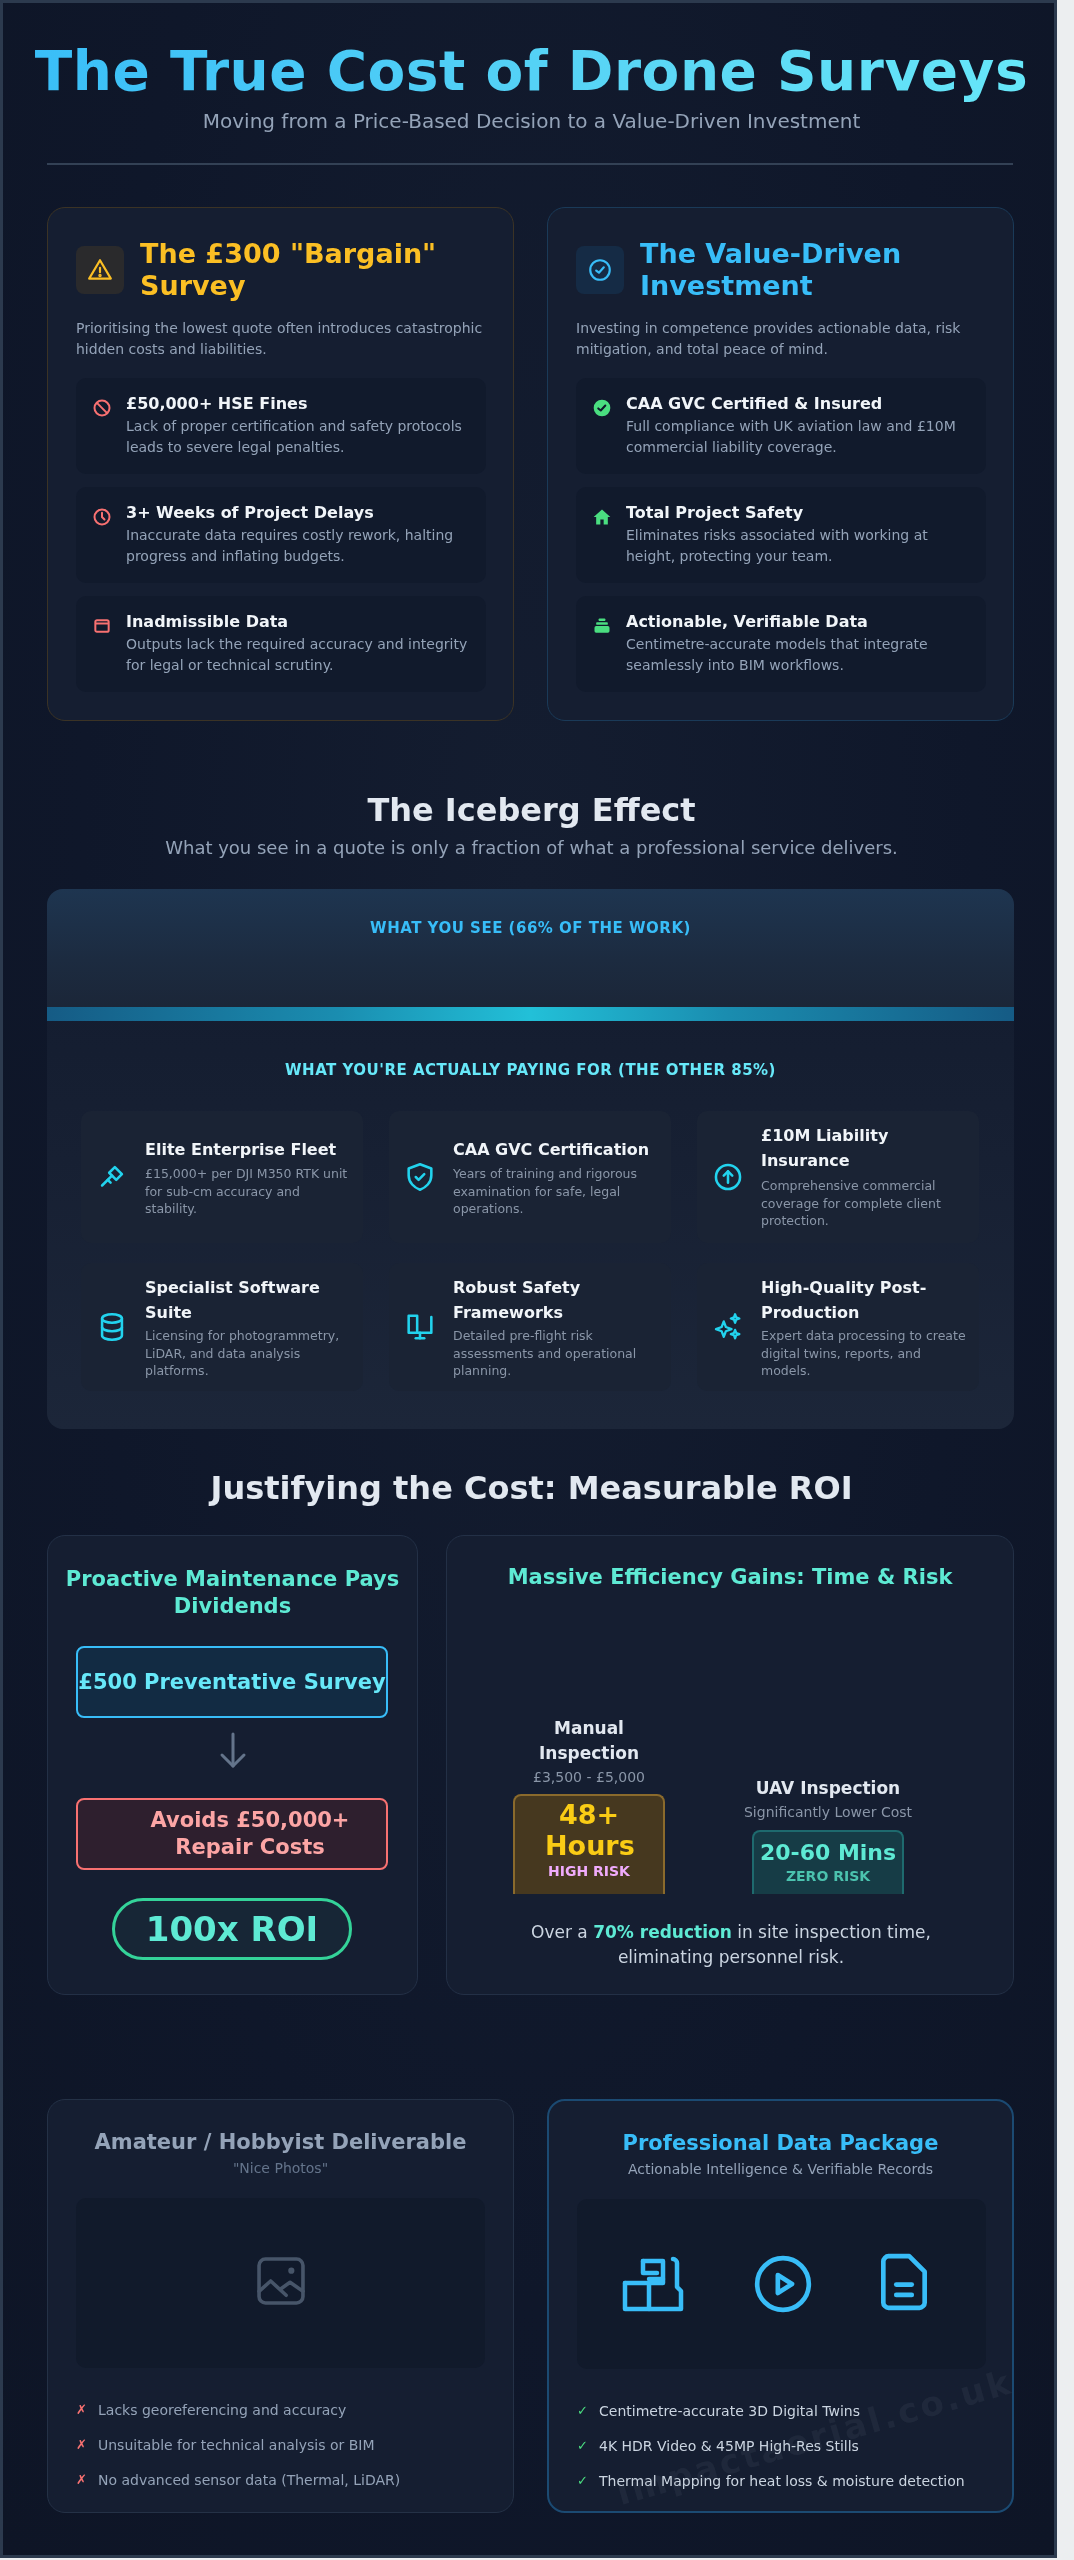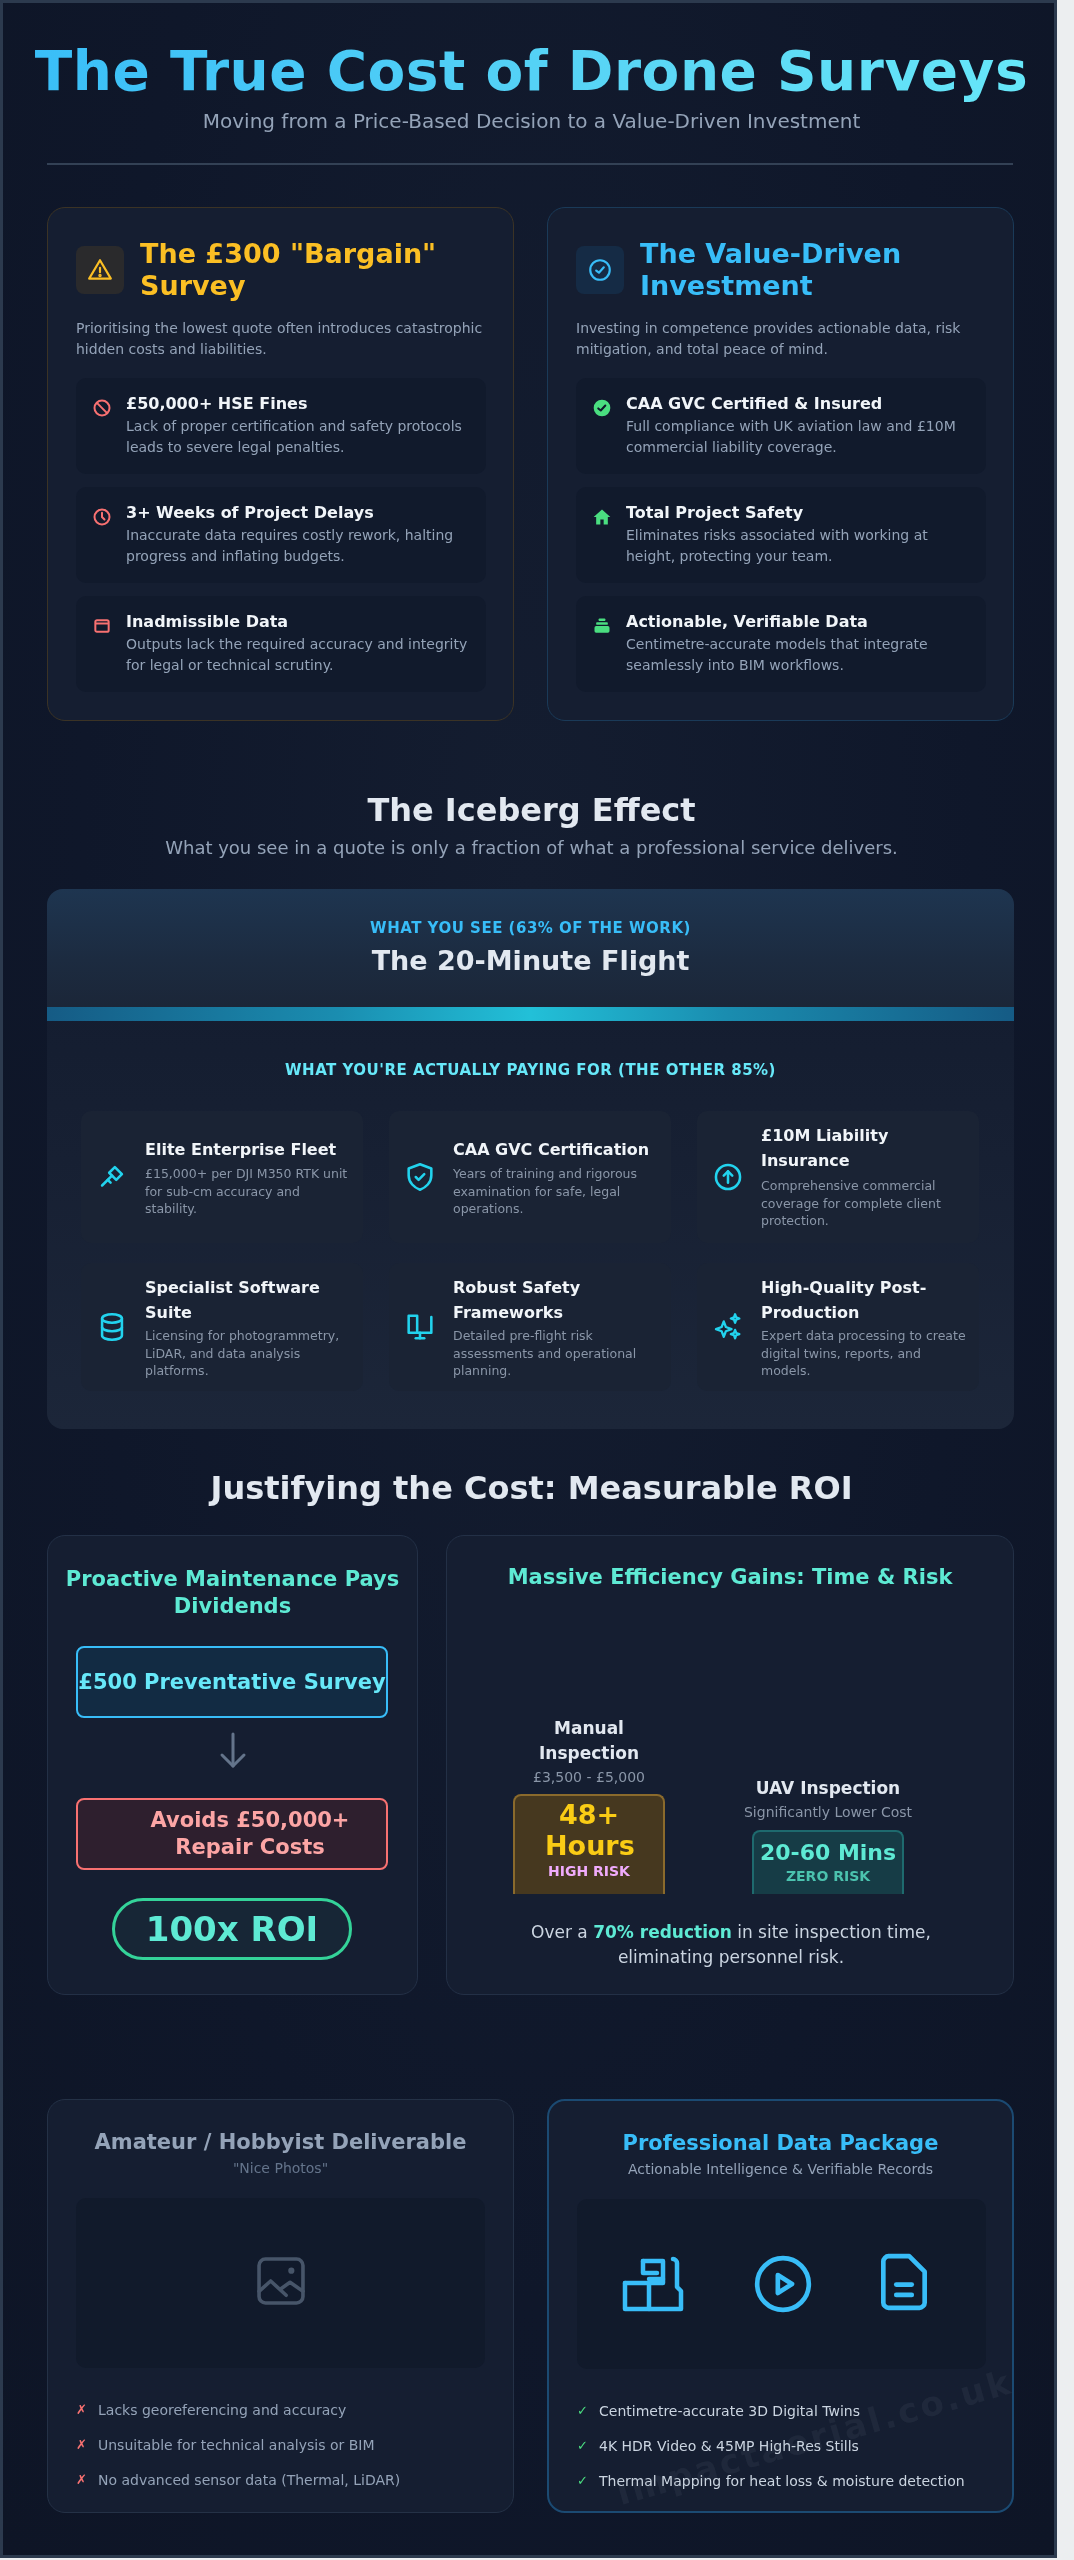--- a/index.html
+++ b/index.html
@@ -202,22 +202,21 @@
       <div class="t">Actionable, Verifiable Data</div>
       <div class="d">Centimetre-accurate models that integrate seamlessly into BIM workflows.</div>
     </div>
   </div>
 
   <div class="abs sec-title" style="top:788px">The Iceberg Effect</div>
   <div class="abs sec-sub" style="top:834px">What you see in a quote is only a fraction of what a professional service delivers.</div>
 
   <div class="iceberg">
     <div class="ice-top">
-      <div class="ice-label">WHAT YOU SEE (63% OF THE WORK)</div>
-      <div class="ice-title">The 20-Minute Flight</div>
+      <div class="ice-label">WHAT YOU SEE (66% OF THE WORK)</div>
     </div>
     <div class="ice-bar"></div>
     <div class="ice-label2">WHAT YOU'RE ACTUALLY PAYING FOR (THE OTHER 85%)</div>
 
     <div class="tile" style="left:34px; top:222px; height:132px">
       <span class="ico" style="top:49px">
         <svg width="34" height="34" viewBox="0 0 24 24" fill="none" stroke="#22d3ee" stroke-width="1.8" stroke-linecap="round" stroke-linejoin="round">
             <path d="M5 18 L12 11"></path>
             <path d="M10 9 L14 5 L19 10 L15 14 Z"></path>
             <path d="M9 14 L11 16"></path>

